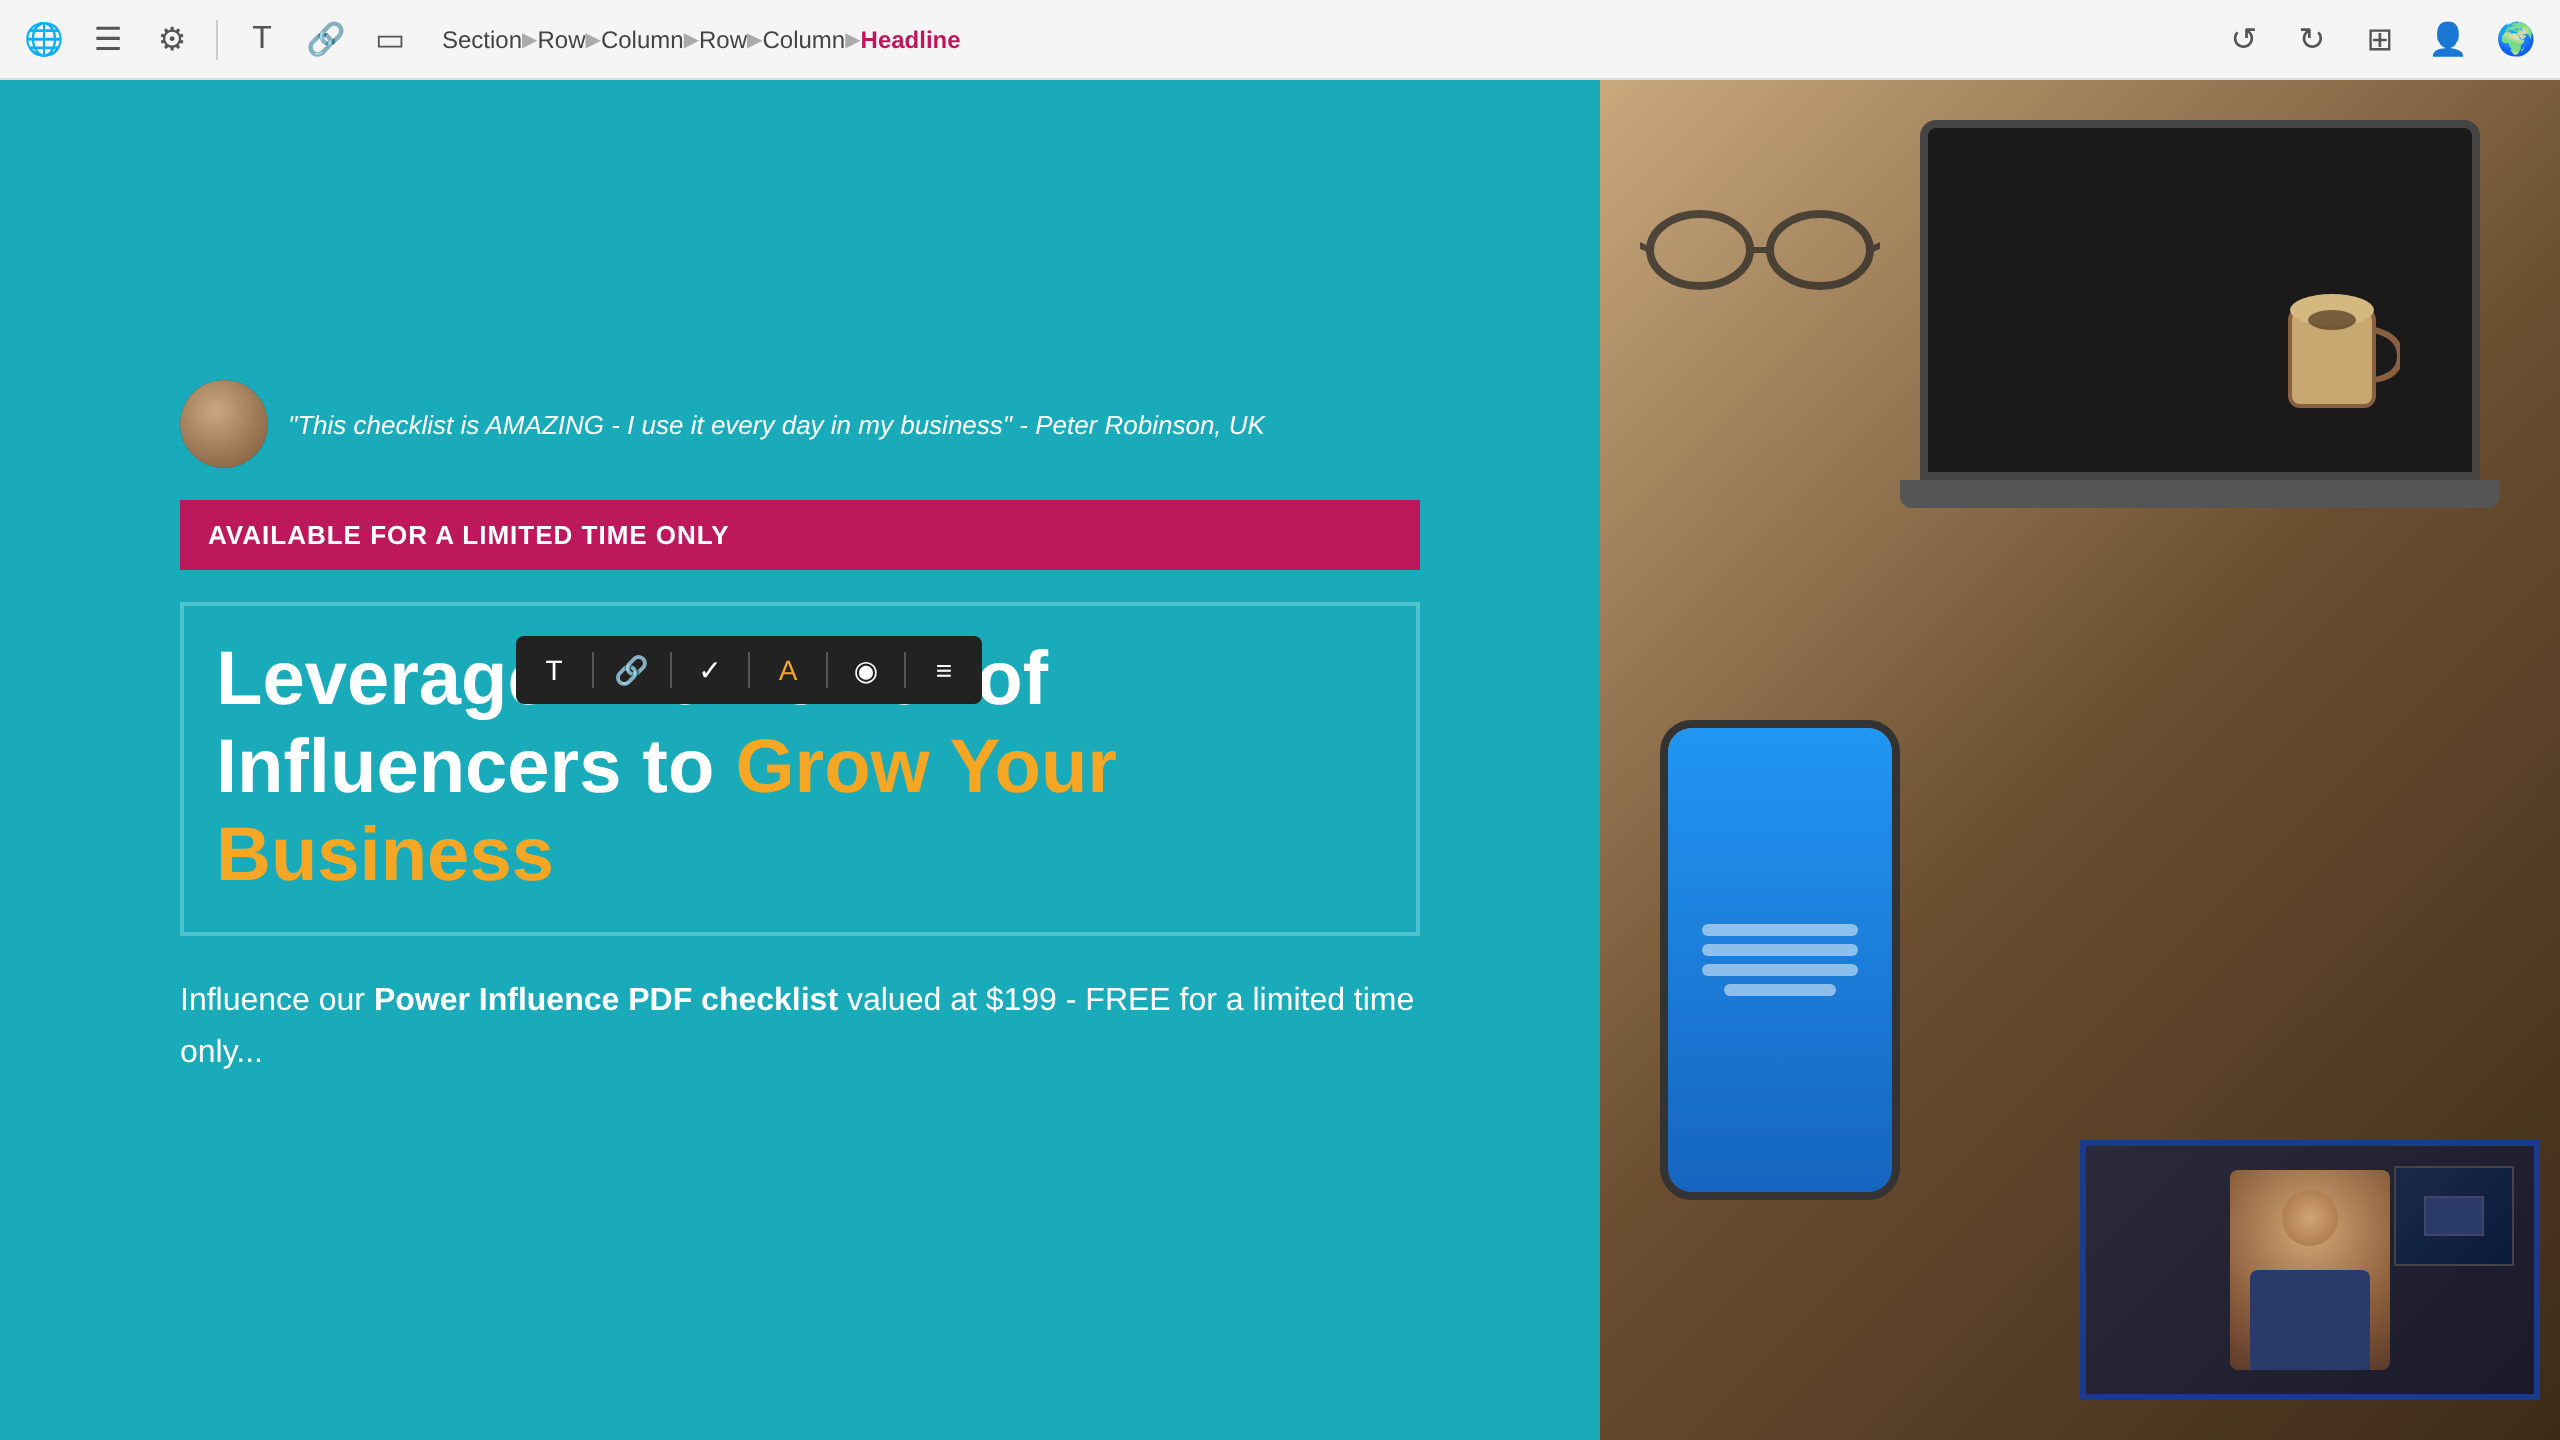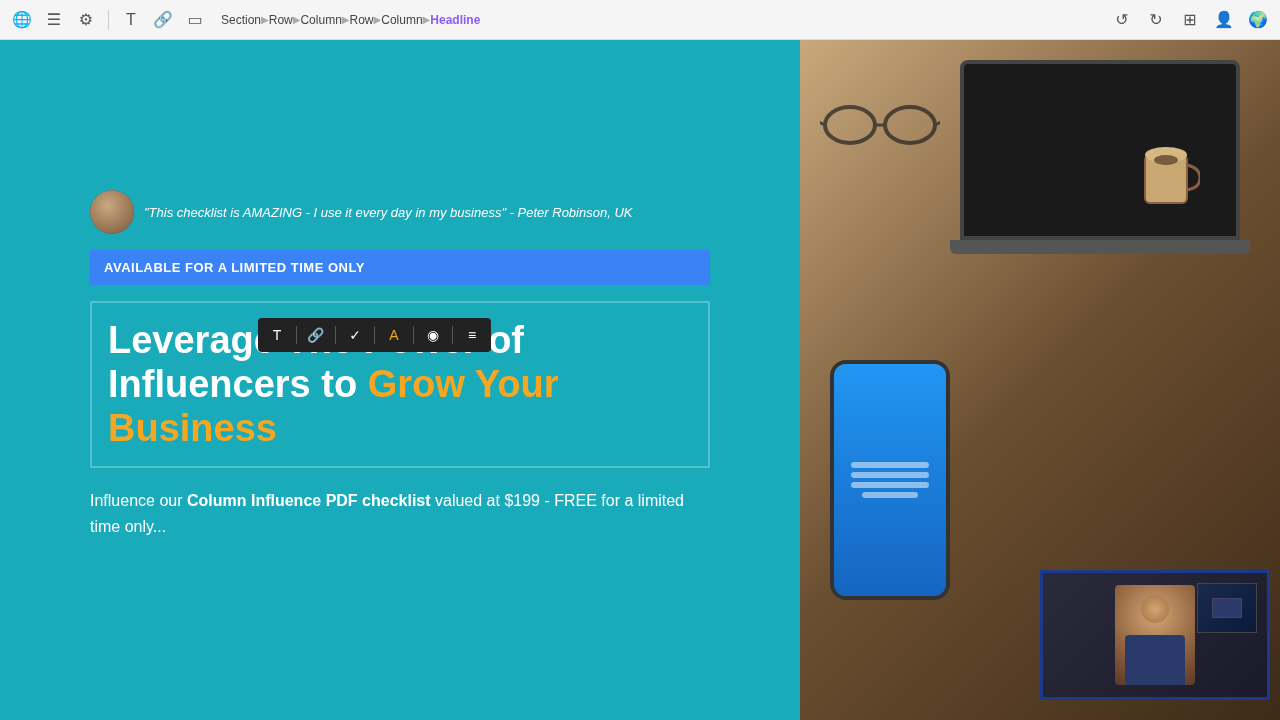--- a/index.html
+++ b/index.html
@@ -48,21 +48,21 @@
       margin-left: 8px;
       font-size: 12px;
       color: #666;
     }
     .breadcrumb-item {
       cursor: pointer;
       color: #444;
       font-size: 12px;
     }
     .breadcrumb-item.active {
-      color: #8b5cf6;
+      color: #be185d;
       font-weight: bold;
     }
     .breadcrumb-arrow {
       color: #aaa;
       font-size: 10px;
     }
     .toolbar-right {
       margin-left: auto;
       display: flex;
       align-items: center;
@@ -120,21 +120,21 @@
       position: relative;
     }
     .testimonial-text {
       font-size: 13px;
       color: #fff;
       font-style: italic;
     }
 
     
     .banner {
-      background: #3b82f6;
+      background: #be185d;
       padding: 10px 14px;
       margin-bottom: 16px;
       position: relative;
     }
     .banner-text {
       font-size: 13px;
       font-weight: bold;
       color: #fff;
       text-transform: uppercase;
       letter-spacing: 0.5px;
@@ -414,21 +414,21 @@
 
       
       <div class="headline-box">
         <div class="headline-text">
           <span>Leverage The Power of Influencers to </span><span class="headline-highlight">Grow Your Business</span>
         </div>
       </div>
 
       
       <p class="description-text">
-        <span>Influence our </span><strong>Column Influence PDF checklist</strong><span> valued at $199 - FREE for a limited time only...</span>
+        <span>Influence our </span><strong>Power Influence PDF checklist</strong><span> valued at $199 - FREE for a limited time only...</span>
       </p>
 
       
 
     </div>
   </div>
 
   <div class="right-panel">
     <div class="right-bg">
 

